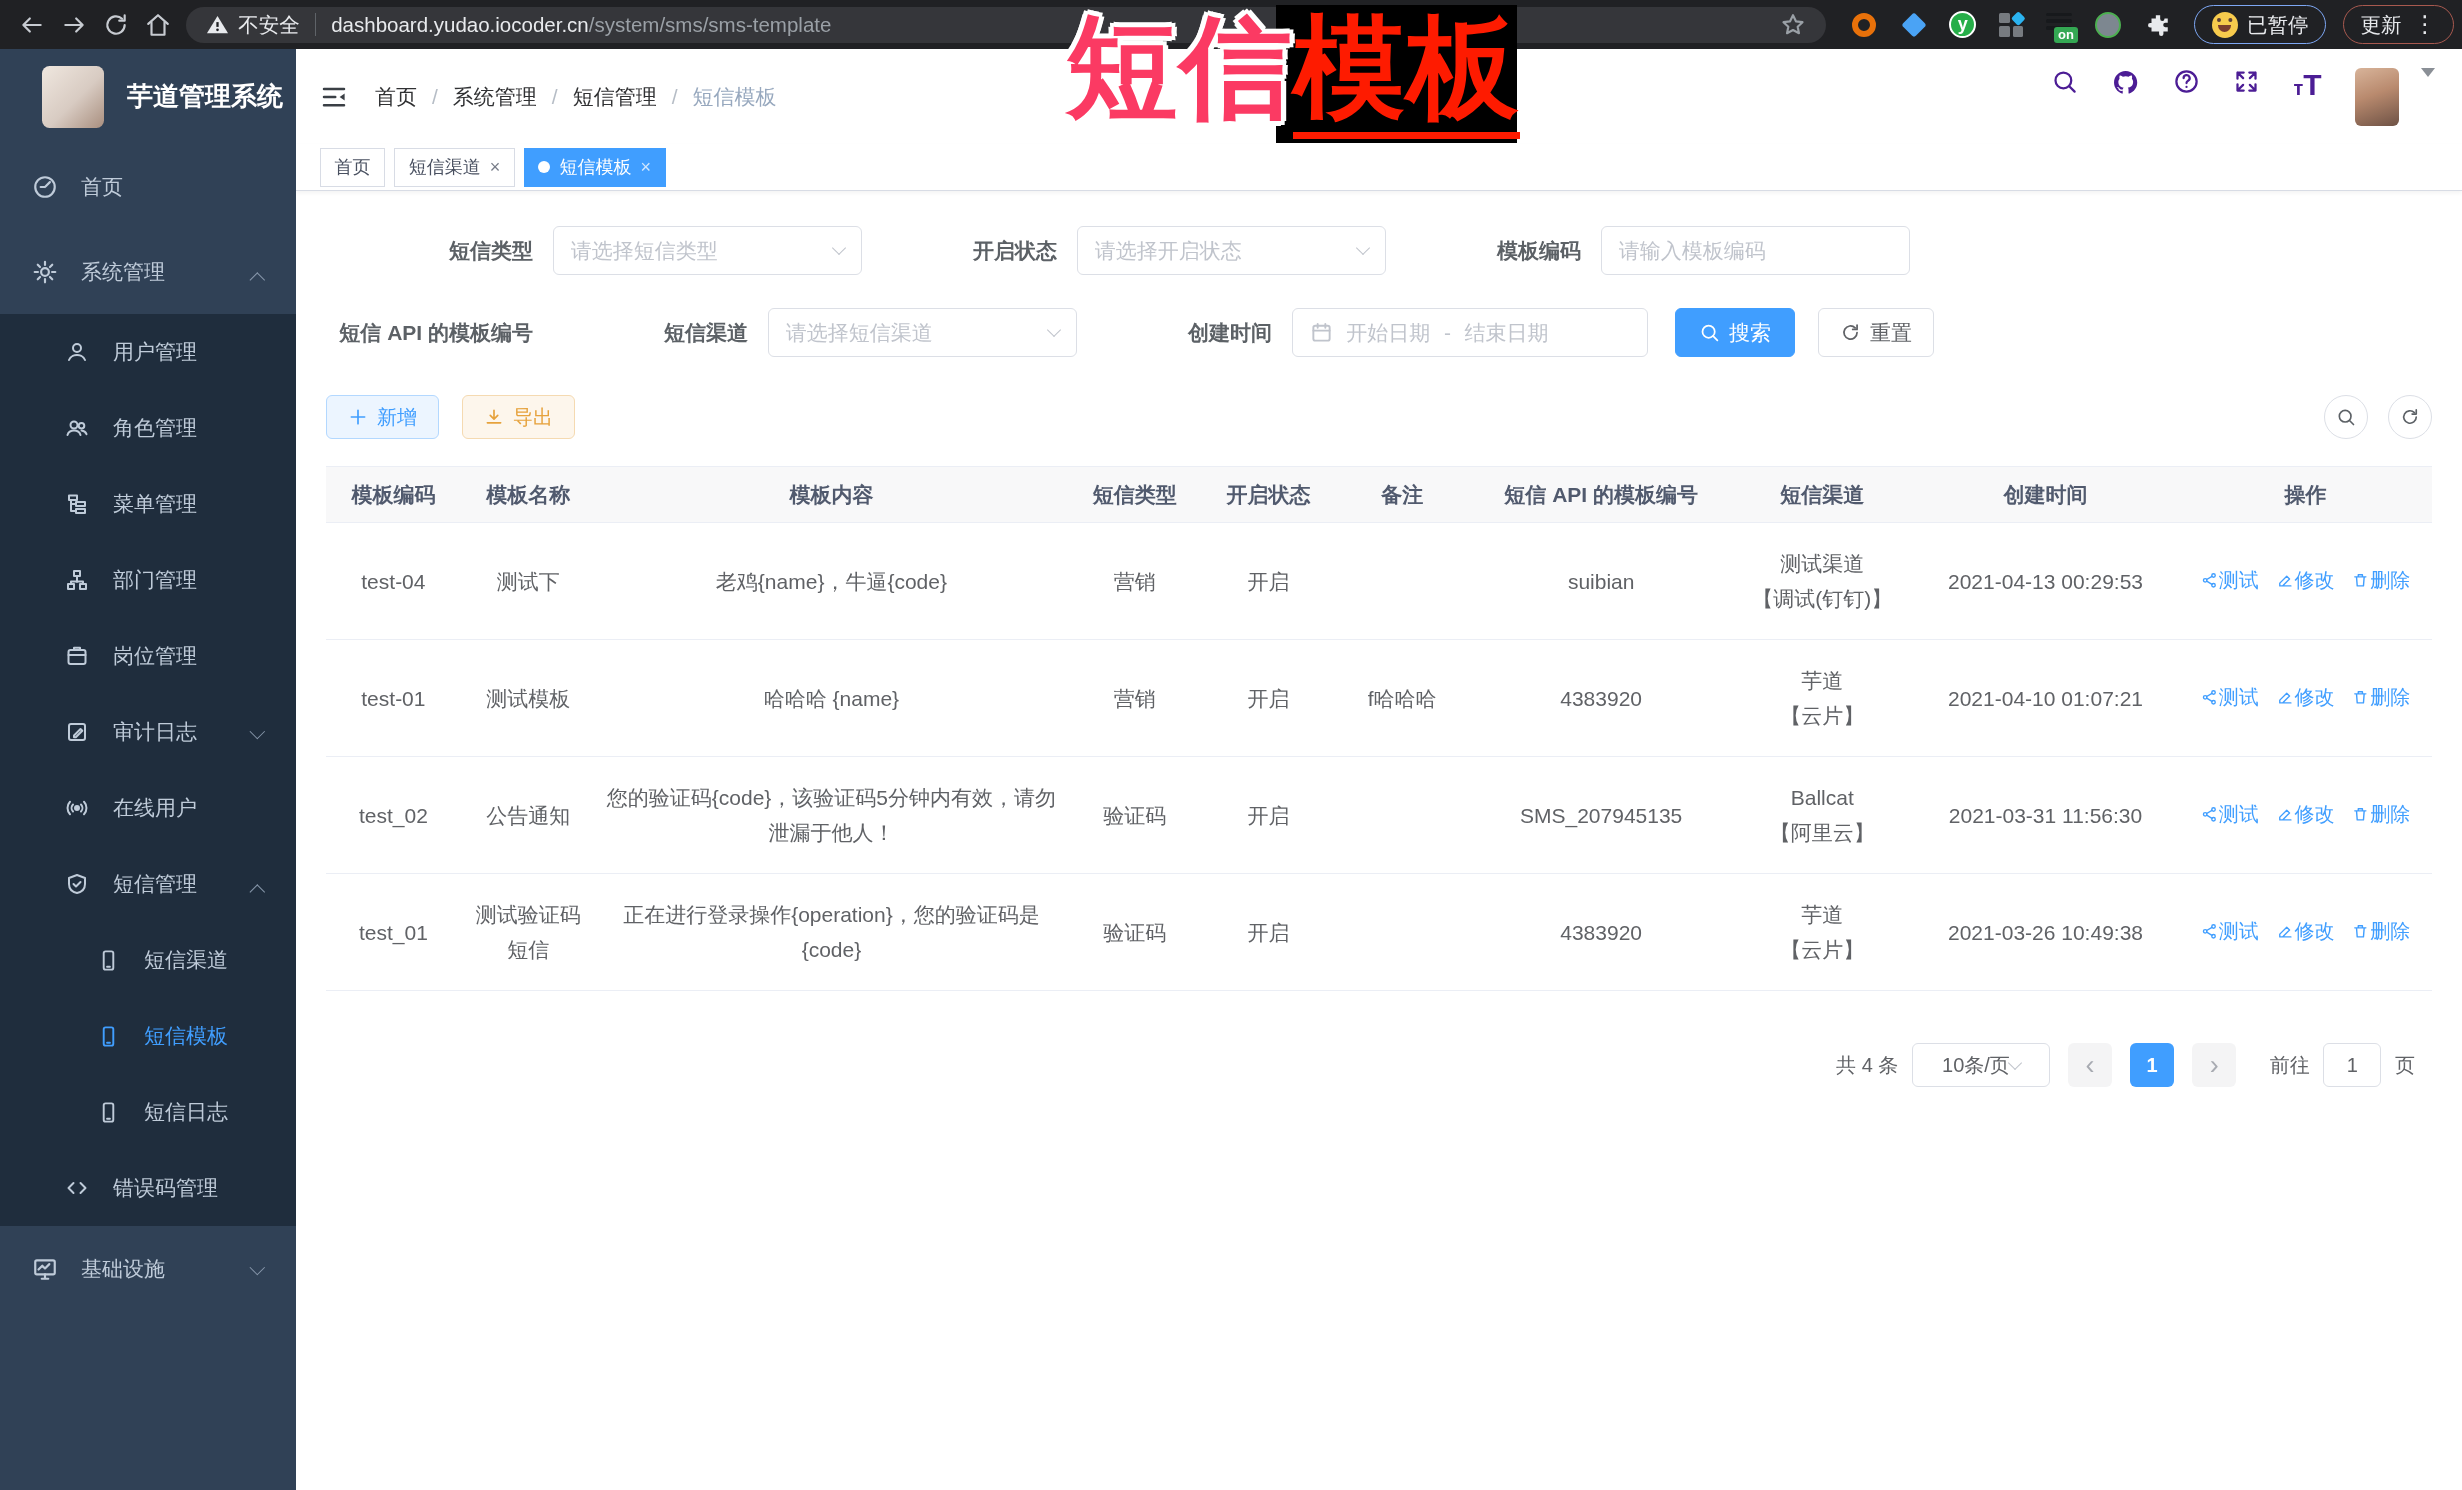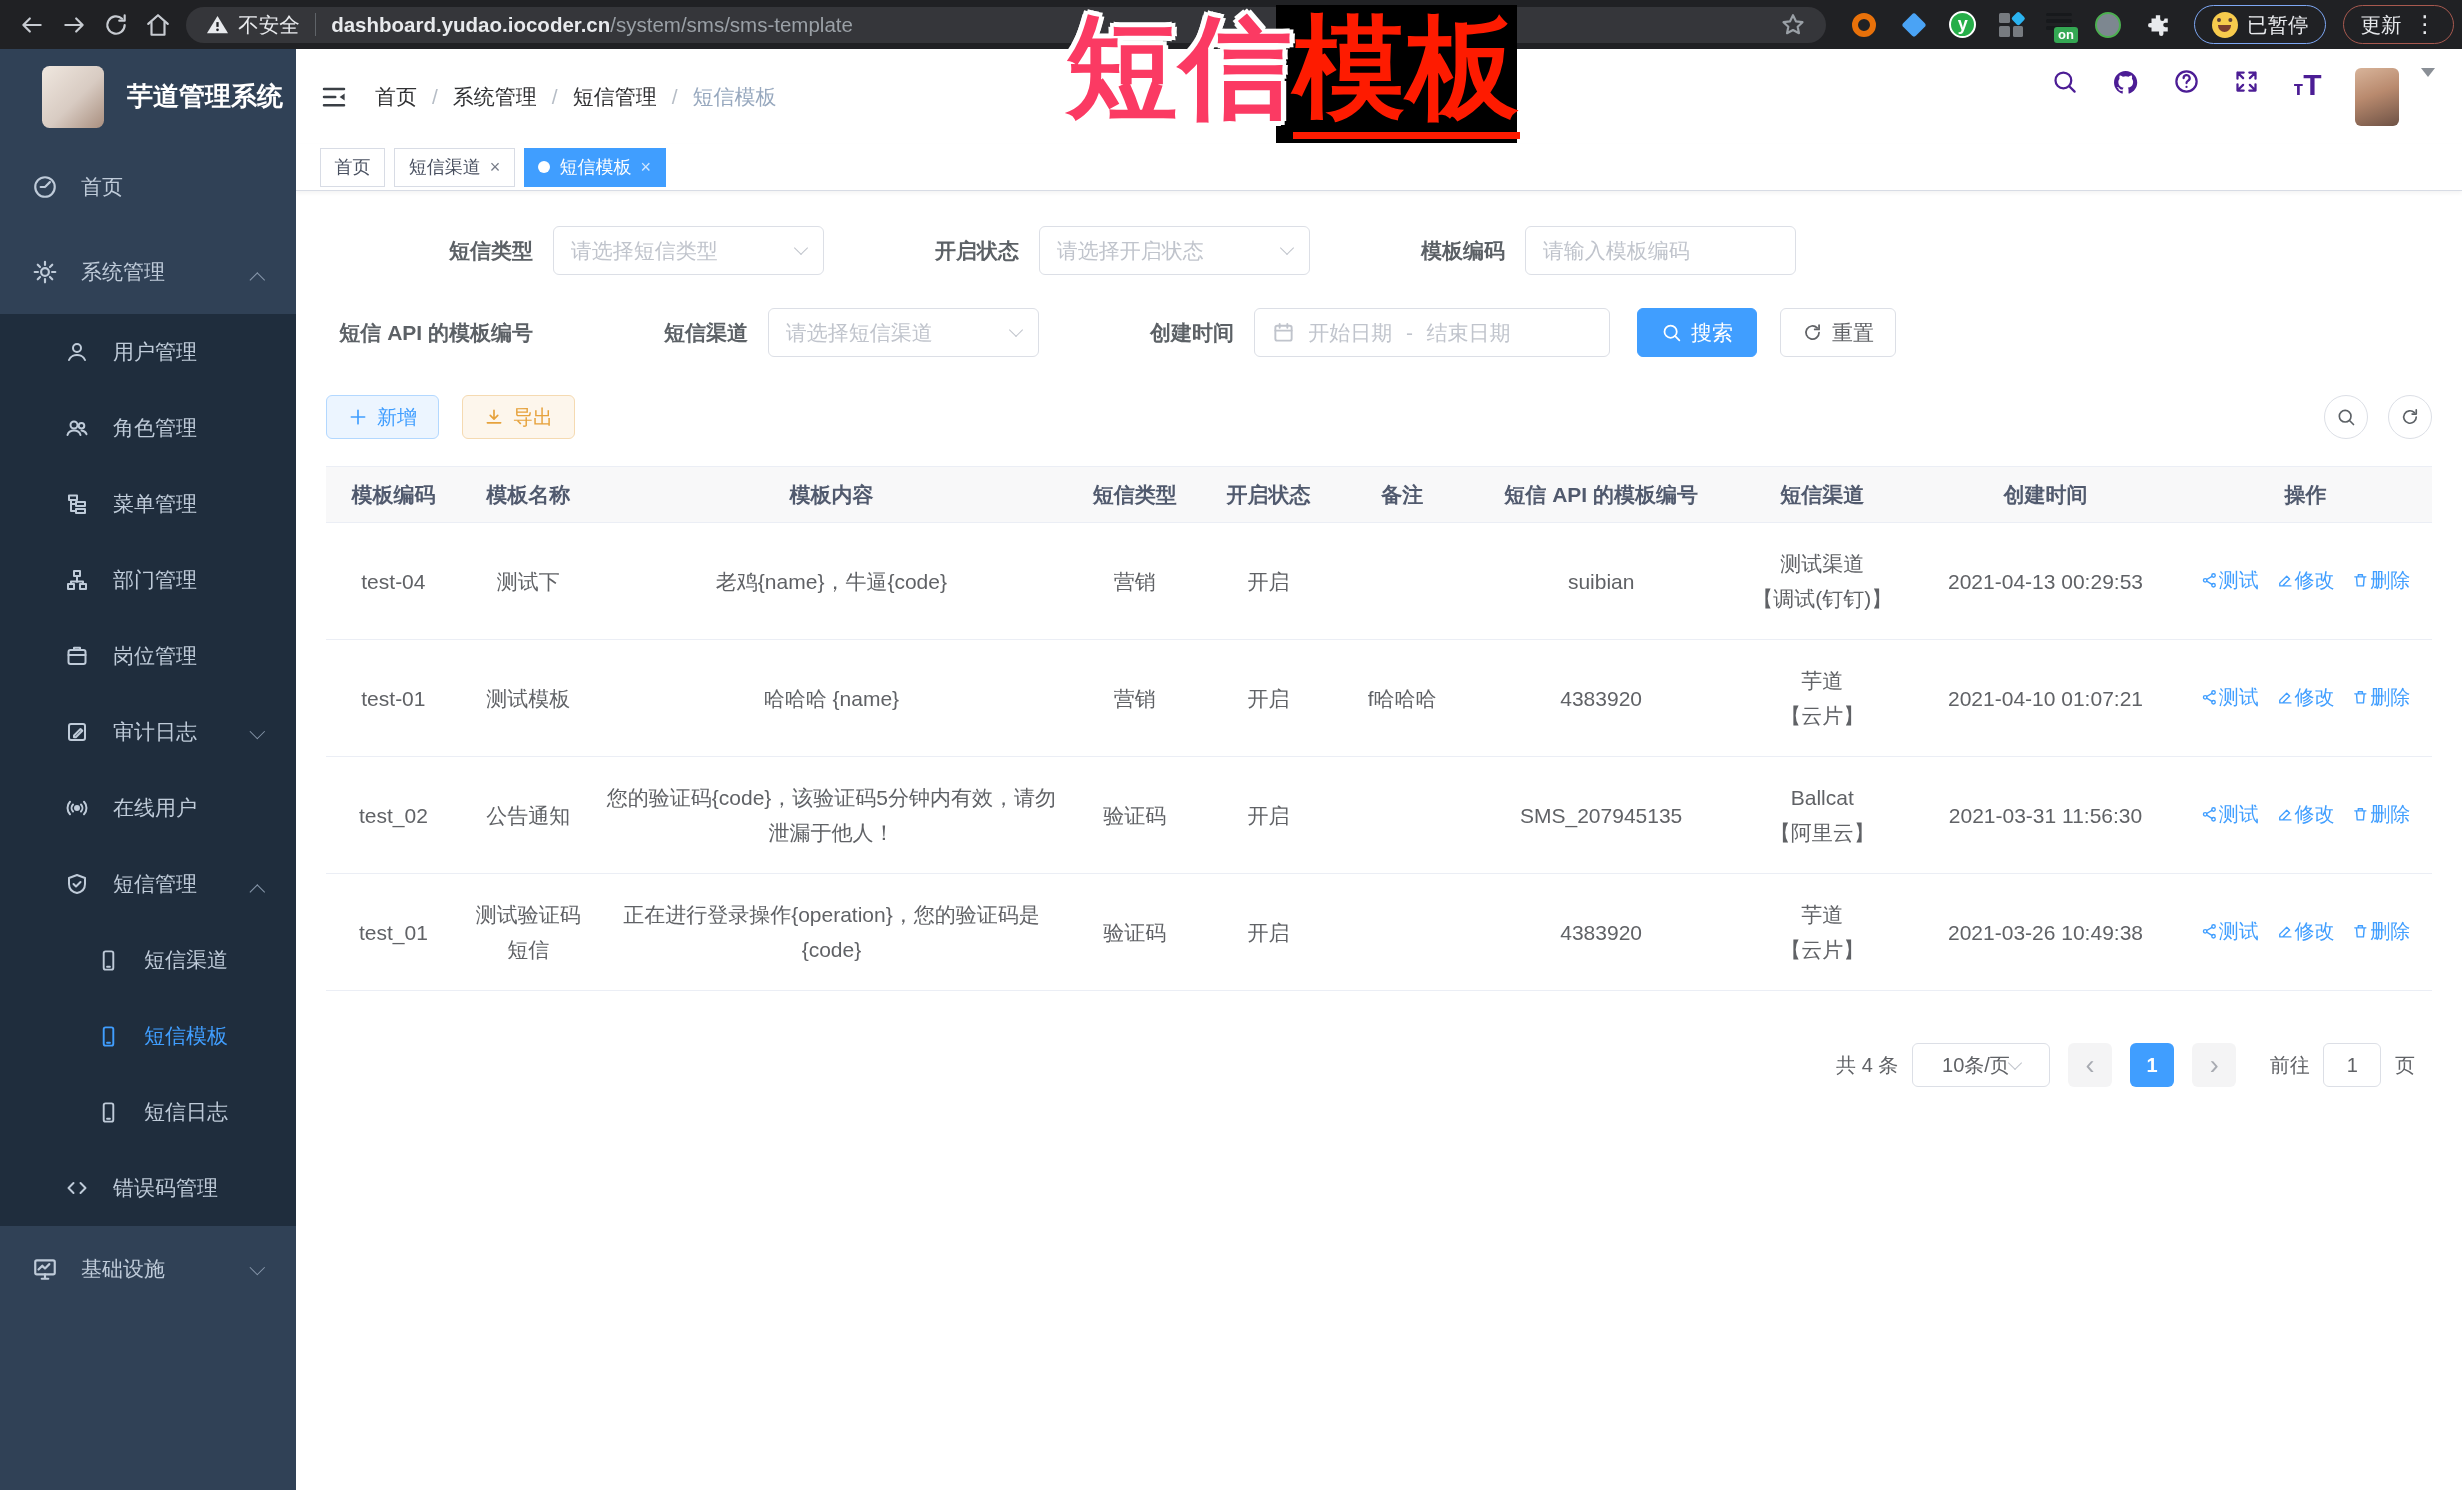--- a/index.html
+++ b/index.html
@@ -15,21 +15,21 @@
   .stk{fill:none;stroke:currentColor;stroke-width:2;stroke-linecap:round;stroke-linejoin:round}
 
   
   .chrome{height:49px;background:var(--chrome);display:flex;align-items:center;padding:0 10.6px;position:relative;z-index:5}
   .nav-ico{width:42px;height:42px;display:flex;align-items:center;justify-content:center;color:#c7cbd1;flex:0 0 auto}
   .omnibox{height:36px;width:1640px;background:var(--omni);border-radius:18px;display:flex;align-items:center;
            padding:0 20px;margin-left:7.6px;color:var(--chrome-txt);flex:0 0 auto}
   .sec-label{font-size:20.5px;color:var(--chrome-txt);margin-left:9px;white-space:nowrap}
   .omni-div{width:1.5px;height:23px;background:#5f6368;margin:0 15px}
   .url{font-size:20.5px;white-space:nowrap}
-  .url .host{color:var(--chrome-txt);font-weight:700}
+  .url .host{color:var(--chrome-txt);font-weight:400}
   .url .path{color:var(--chrome-dim)}
   .star{margin-left:auto;color:var(--chrome-dim)}
   .ext-row{display:flex;align-items:center;gap:20px;margin-left:23px}
   .ext{width:30px;height:30px;display:flex;align-items:center;justify-content:center;position:relative}
   .ext-ring{width:24px;height:24px;border:6.8px solid #e8710a;border-radius:50%}
   .ext-gem{width:18px;height:18px;background:#4aa3f5;transform:rotate(45deg);border-radius:3px}
   .ext-y{width:27px;height:27px;border-radius:50%;background:#27ae49;color:#fff;font-size:18px;font-weight:700;
          display:flex;align-items:center;justify-content:center;border:2.3px solid #fff}
   .ext-grid{width:24px;height:24px;display:grid;grid-template-columns:10.6px 10.6px;grid-template-rows:10.6px 10.6px;gap:3px}
   .ext-grid i{background:#777b80;border-radius:1.5px}
@@ -84,21 +84,21 @@
   .tag.active{background:var(--blue);border-color:var(--blue);color:#fff}
   .tag.active .dot{display:block}
   .tag .x{font-size:18px;opacity:.75}
 
   
   .filters{margin:35px 0 0 42px}
   .frow{display:flex;align-items:center}
   .frow + .frow{margin-top:33px}
   .fitem{display:flex;align-items:center}
   .flabel{width:215px;text-align:right;padding-right:20px;font-weight:700;color:#5c6166;font-size:21px;white-space:nowrap}
-  .fctrl{width:271px;height:49px;border:0.8px solid var(--border);border-radius:6px;display:flex;align-items:center;
+  .fctrl{width:309px;height:49px;border:0.8px solid var(--border);border-radius:6px;display:flex;align-items:center;
          padding:0 16.7px;background:#fff;cursor:pointer}
   .fctrl .ph{flex:1;color:var(--ph);font-size:21px;white-space:nowrap;overflow:hidden}
   .sel-chev{width:10px;height:10px;border-right:1.5px solid var(--ph);border-bottom:1.5px solid var(--ph);transform:rotate(45deg);margin-top:-4.5px}
   .fctrl.date{width:356px;gap:13.6px}
   .fctrl.date .ph{flex:0 0 auto}
   .date-sep{color:var(--ph)}
   .cal{color:var(--ph)}
   .btn{display:inline-flex;align-items:center;justify-content:center;gap:9px;border-radius:6px;font-size:21px;cursor:pointer;white-space:nowrap}
   .btn-search{height:49px;padding:0 23px;background:var(--blue);color:#fff;border:0.8px solid var(--blue);margin-left:27px}
   .btn-reset{height:49px;padding:0 21px;background:#fff;color:var(--txt);border:0.8px solid var(--border);margin-left:23px}

